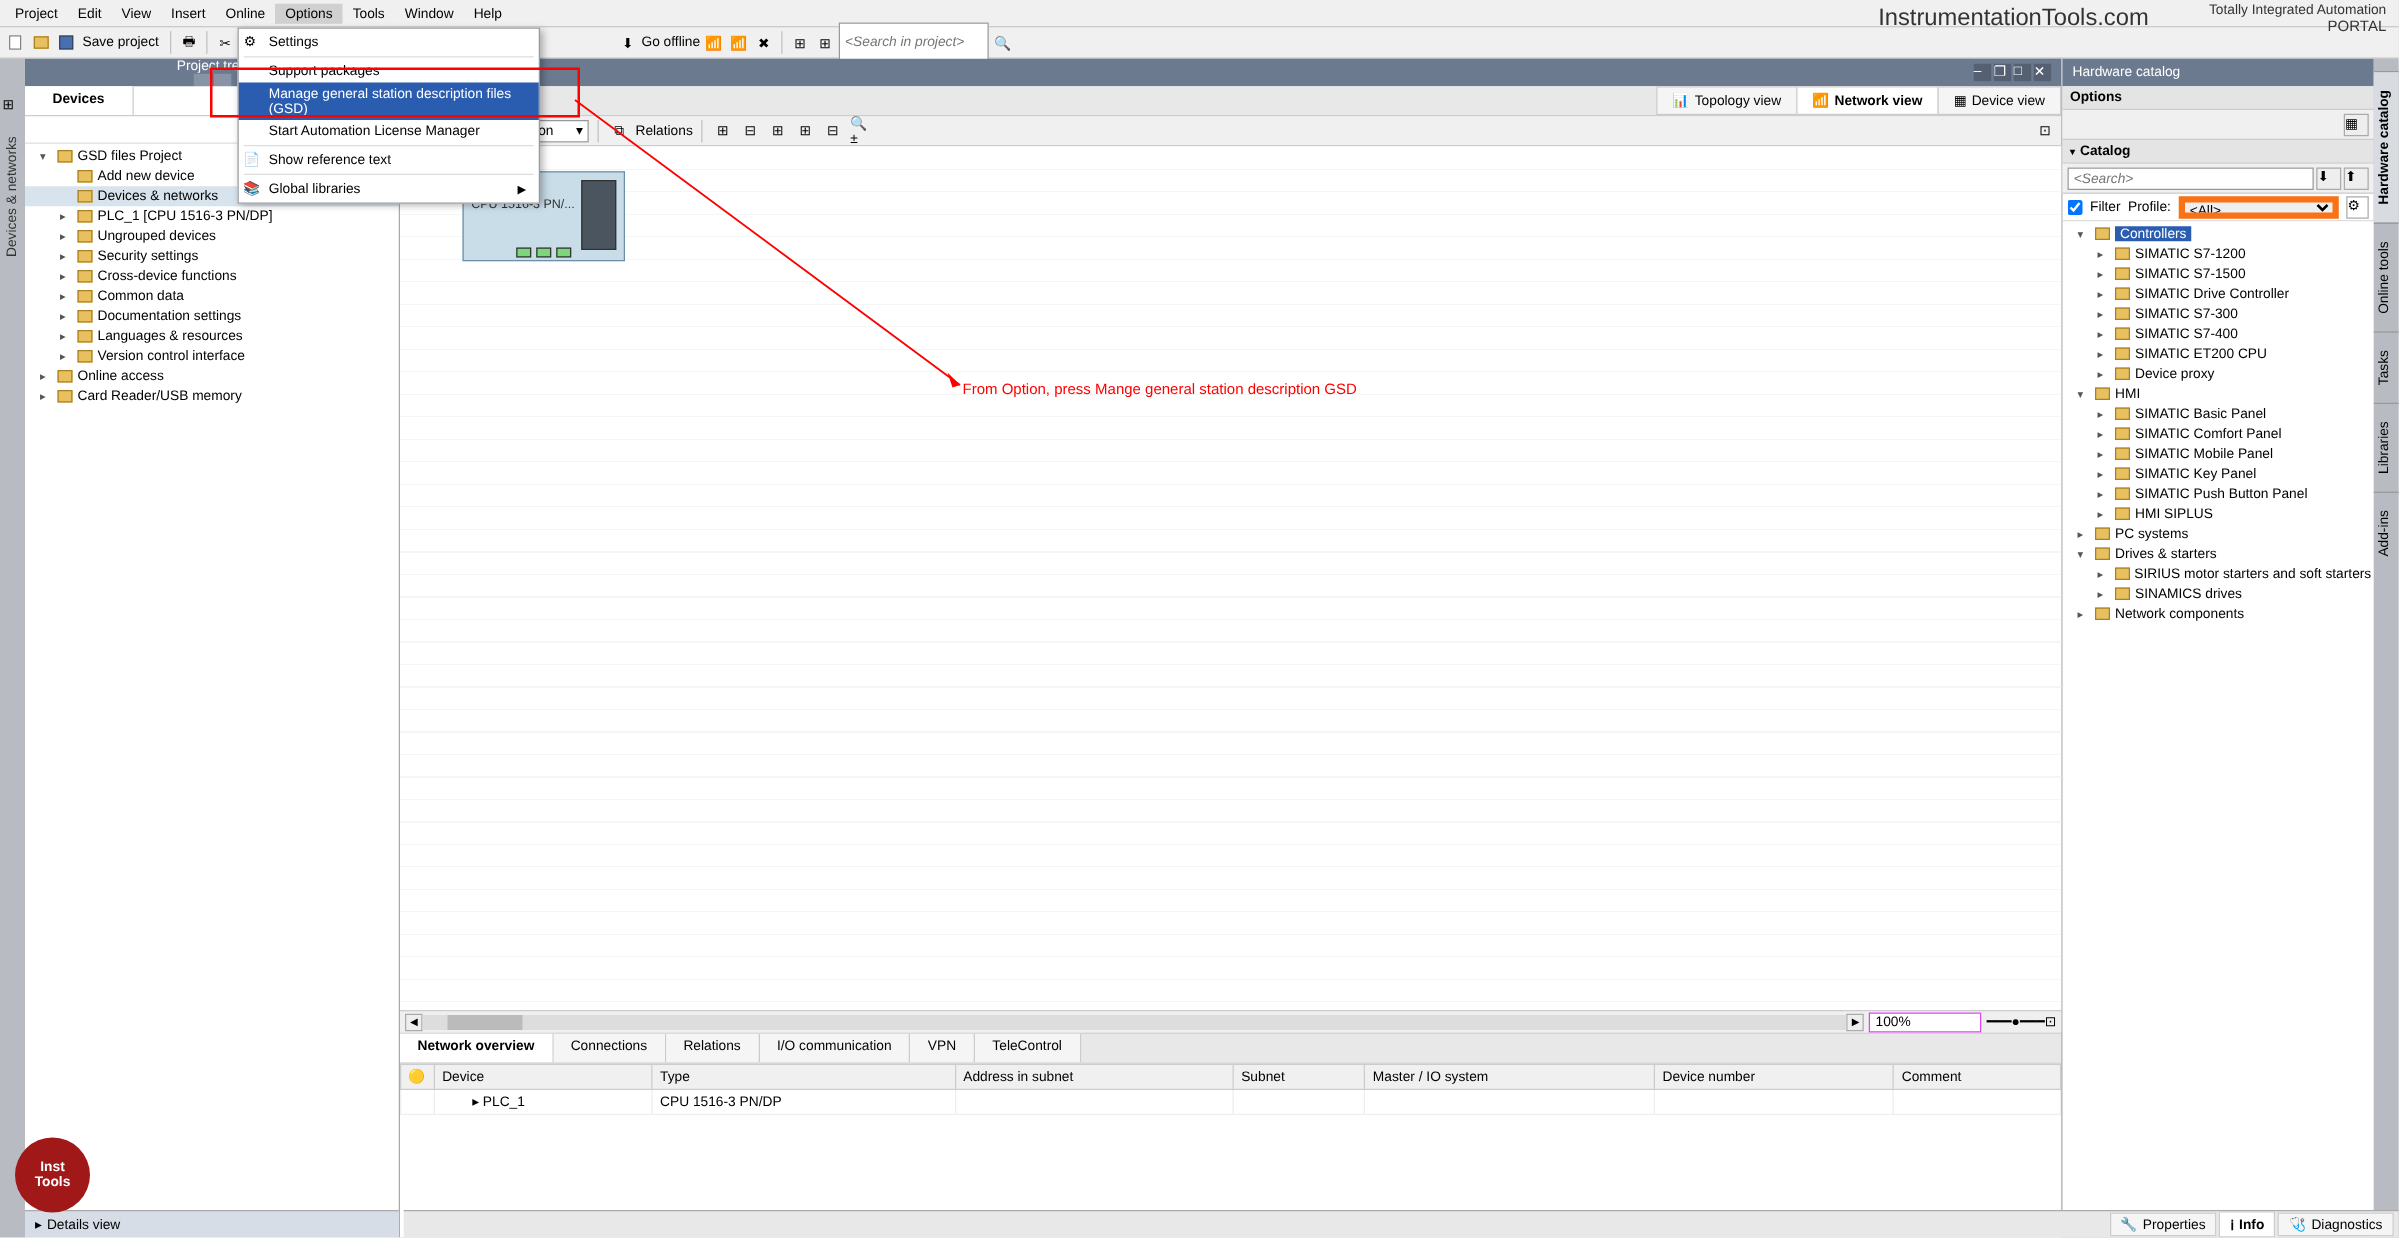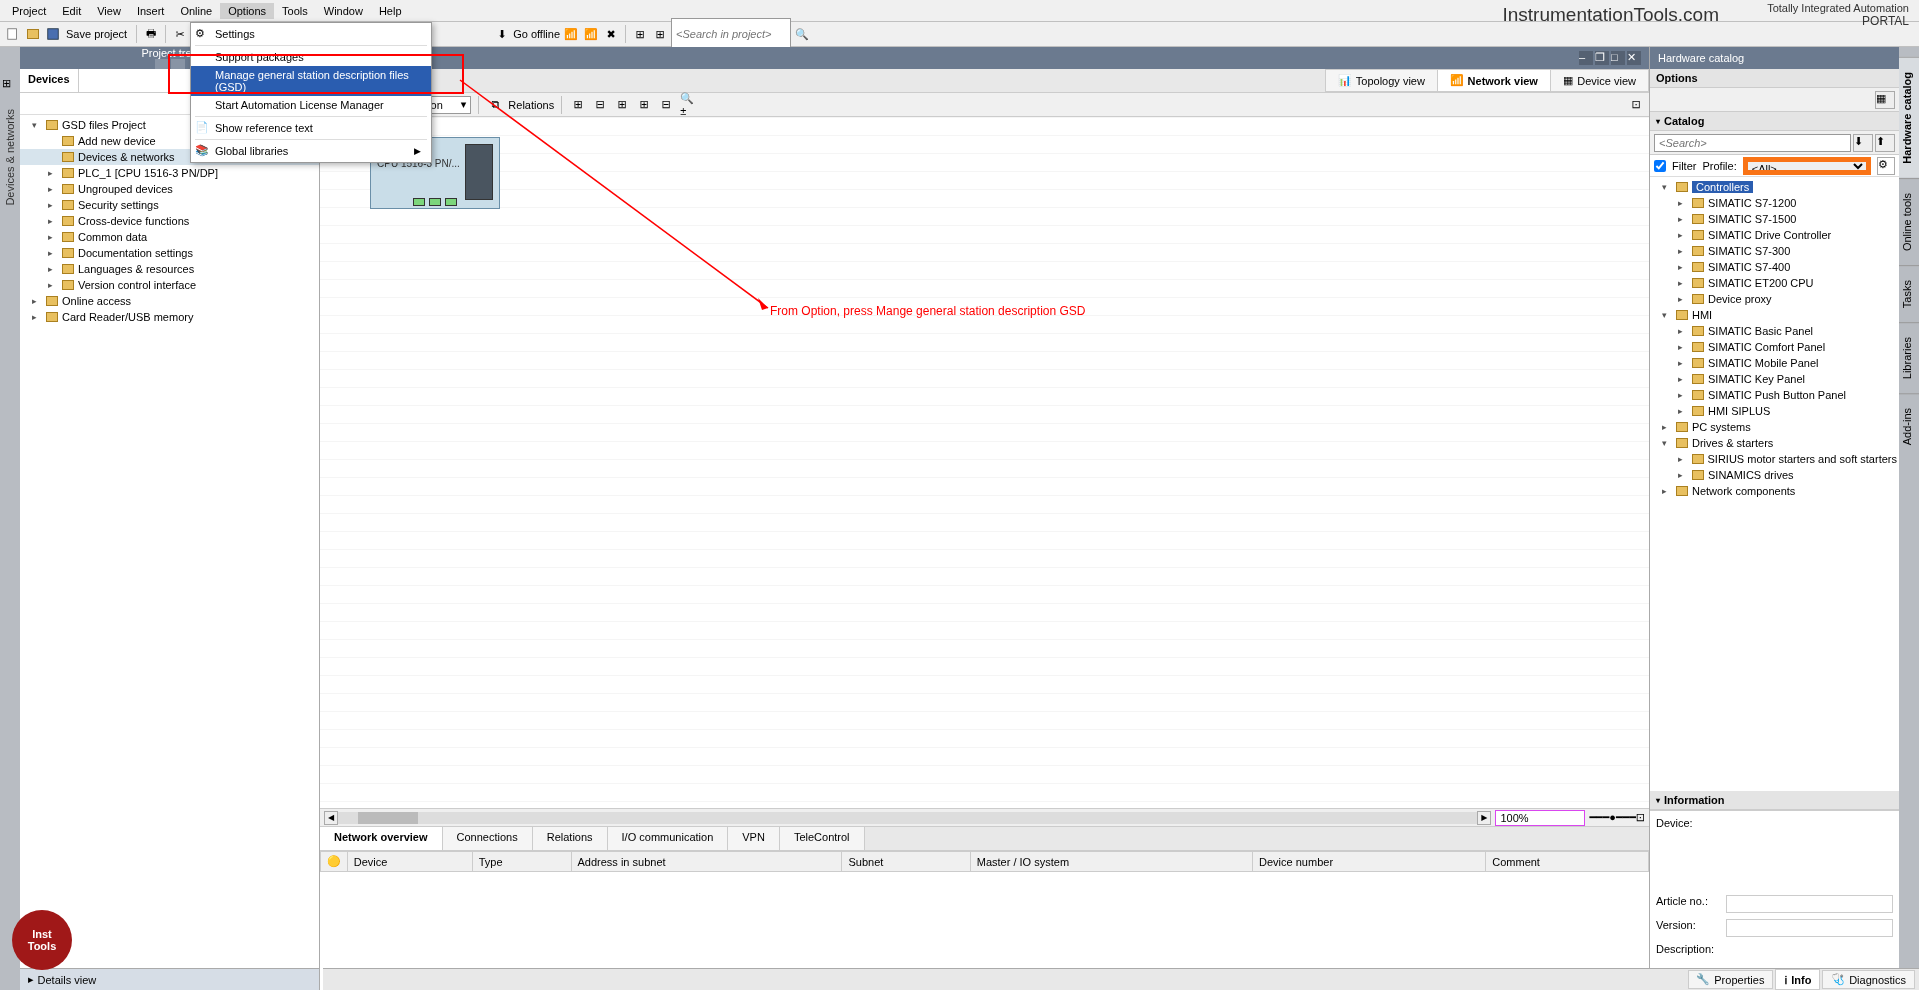--- a/index.html
+++ b/index.html
@@ -20,21 +20,21 @@
 .main { display:flex; height:calc(990px - 47px); }
 .side-tab { width:20px; background:#b8bcc2; display:flex; flex-direction:column; align-items:center; padding-top:30px; }
 .side-tab .vt { writing-mode:vertical-rl; transform:rotate(180deg); font-size:11px; color:#333; padding:10px 0; }
 .side-tab .icon { width:16px; height:16px; margin-bottom:6px; }
 
 .left-panel { width:300px; background:#fff; border-right:1px solid #aaa; display:flex; flex-direction:column; }
 .panel-title { background:#6b7a8f; color:#fff; height:22px; padding:0 8px; display:flex; align-items:center; justify-content:space-between;flex-direction:column; }
 .panel-title .pbtns { display:flex; gap:2px; }
 .panel-title .pbtn { width:14px; height:14px; background:rgba(255,255,255,0.2); cursor:pointer; }
 .devices-tab { height:24px; border-bottom:1px solid #ccc; display:flex; }
-.devices-tab .tab { padding:4px 8px; background:#fff; border-right:1px solid #ccc; font-weight:bold; }
+.devices-tab .tab { padding:4px 22px; background:#fff; border-right:1px solid #ccc; font-weight:bold; }
 .mini-toolbar { height:22px; border-bottom:1px solid #ddd; display:flex; align-items:center; padding:0 4px; gap:4px; justify-content:flex-end; }
 .mini-toolbar .mt-btn { width:18px; height:18px; border:1px solid #ccc; cursor:pointer; }
 .tree { flex:1; overflow:auto; padding:2px 0; }
 .tree-item { display:flex; align-items:center; padding:1px 2px 1px 4px; cursor:pointer; white-space:nowrap; }
 .tree-item.sel { background:#d7e4ed; }
 .tree-item .arrow { width:10px; display:inline-block; color:#555; font-size:9px; }
 .tree-item .ticon { width:14px; height:14px; margin:0 3px; display:inline-flex; align-items:center; justify-content:center; }
 .tree-item .lbl { }
 .ind1 { padding-left:12px; } .ind2 { padding-left:28px; }
 
@@ -367,20 +367,30 @@
             <tr>
           <th style="width:20px"><span>🟡</span></th>
           <th>Device</th>
           <th>Type</th>
           <th>Address in subnet</th>
           <th>Subnet</th>
           <th>Master / IO system</th>
           <th>Device number</th>
           <th>Comment</th>
         </tr>
+        <tr>
+          <td></td>
+          <td style="padding-left:30px"><span>▸</span> <span>PLC_1</span></td>
+          <td>CPU 1516-3 PN/DP</td>
+          <td></td>
+              <td></td>
+              <td></td>
+              <td></td>
+              <td></td>
+        </tr>
       </tbody>
         </table>
     </div>
   </div>
 
   <div class="right-group">
     <div class="right-panel">
       <div class="rp-title">
         <span>Hardware catalog</span>
         <div class="pbtns"><span class="pbtn"></span><span class="pbtn"></span><span class="pbtn"></span></div>
@@ -544,37 +554,20 @@
             <span class="ticon">
               <span class="folder-icon"></span>
             </span>
             <span class="lbl" style="">Network components</span>
           </div>
         </div>
       <div class="rp-sec">
           <span class="chev">▾</span>
           <span>Information</span>
         </div>
-      <div class="info-panel">
-        <div class="info-row">
-            <span class="k">Device:</span>
-          </div>
-        <div style="height:60px"></div>
-        <div class="info-row">
-            <span class="k">Article no.:</span>
-            <input style="">
-          </div>
-        <div class="info-row">
-            <span class="k">Version:</span>
-            <input style="">
-          </div>
-        <div class="info-row">
-            <span class="k">Description:</span>
-          </div>
-      </div>
     </div>
     <div class="rside-tabs">
       <div class="rt active">Hardware catalog</div>
       <div class="rt">Online tools</div>
       <div class="rt">Tasks</div>
       <div class="rt">Libraries</div>
       <div class="rt">Add-ins</div>
     </div>
   </div>
 </div>

